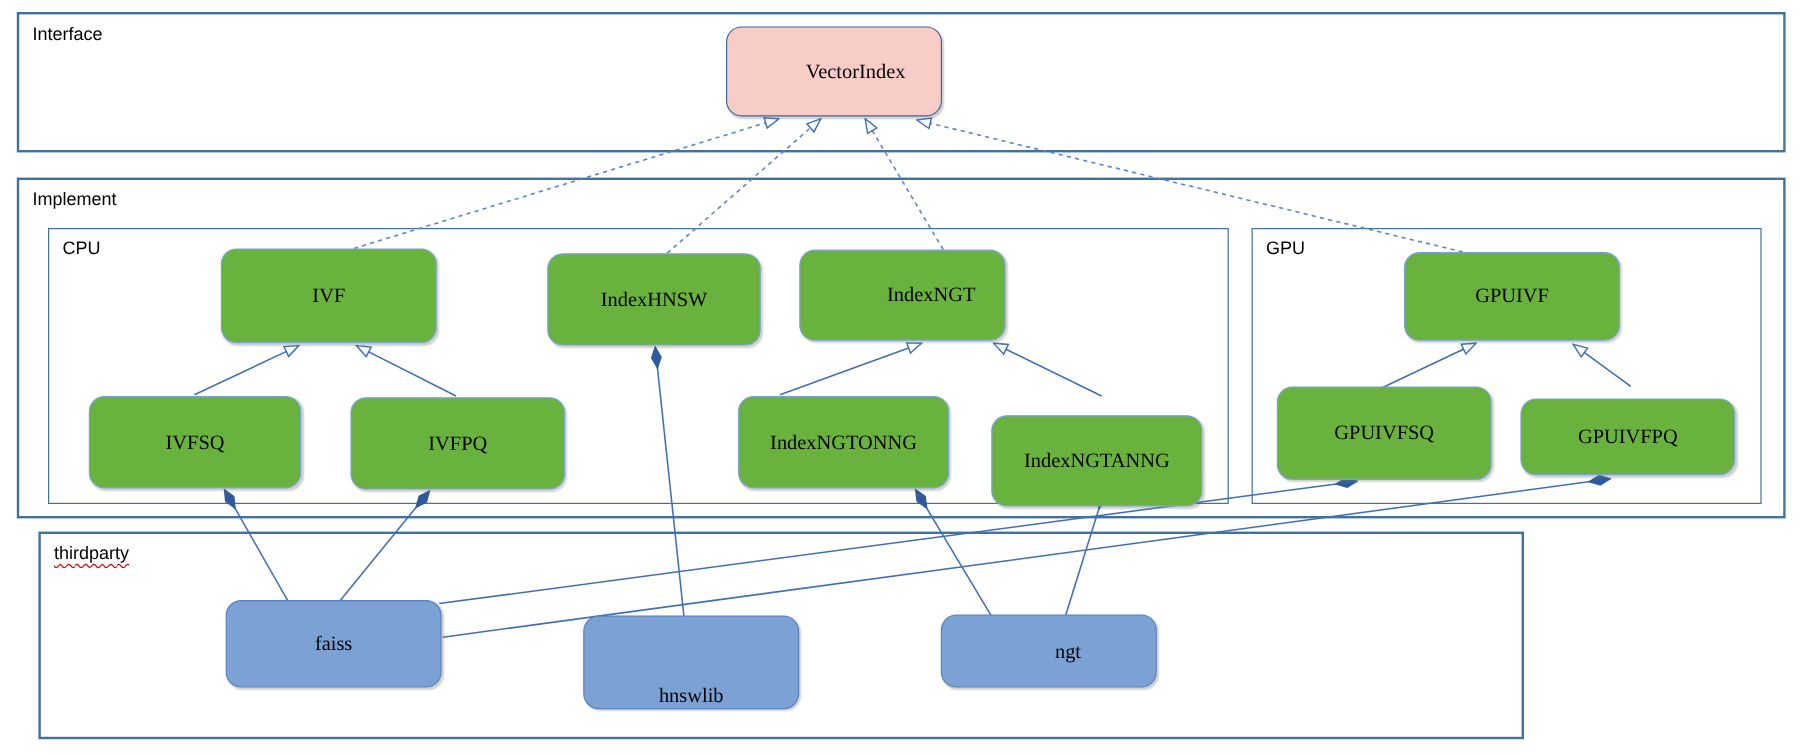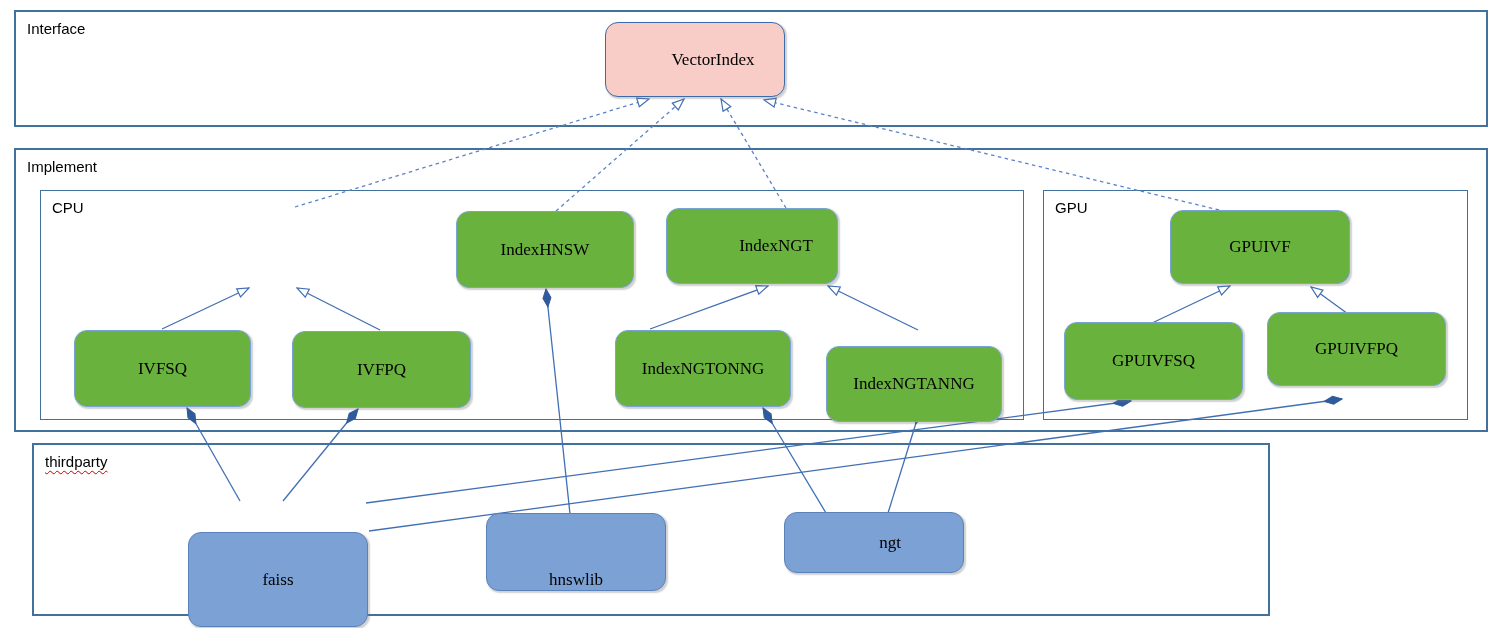--- a/index.html
+++ b/index.html
@@ -85,22 +85,22 @@
   #n-vectorindex  { left: 605px;  top: 22px;  width: 180px; height: 75px; padding-left: 36px; }
   #n-ivf          { left: 184px;  top: 207px; width: 180px; height: 79px; }
   #n-indexhnsw    { left: 456px;  top: 211px; width: 178px; height: 77px; }
   #n-indexngt     { left: 666px;  top: 208px; width: 172px; height: 76px; padding-left: 48px; }
   #n-gpuivf       { left: 1170px; top: 210px; width: 180px; height: 74px; }
   #n-ivfsq        { left: 74px;   top: 330px; width: 177px; height: 77px; }
   #n-ivfpq        { left: 292px;  top: 331px; width: 179px; height: 77px; }
   #n-indexngtonng { left: 615px;  top: 330px; width: 176px; height: 77px; }
   #n-indexngtanng { left: 826px;  top: 330px; width: 176px; height: 76px; margin-top: 16px; }
   #n-gpuivfsq     { left: 1064px; top: 322px; width: 179px; height: 78px; }
-  #n-gpuivfpq     { left: 1267px; top: 312px; width: 179px; height: 74px; }
-  #n-faiss        { left: 188px;  top: 500px; width: 180px; height: 95px; margin-top: 32px; }
+  #n-gpuivfpq     { left: 1267px; top: 332px; width: 179px; height: 64px; }
+  #n-faiss        { left: 188px;  top: 500px; width: 180px; height: 73px; }
   #n-hnswlib      { left: 486px;  top: 513px; width: 180px; height: 78px; align-items: flex-end; }
   #n-ngt          { left: 784px;  top: 512px; width: 180px; height: 61px; padding-left: 32px; }
 </style>
 </head>
 <body>
 
 <div class="canvas">
 
   <div class="container" id="c-interface">
     <span class="container-label">Interface</span>
@@ -146,20 +146,23 @@
     <line class="edge" x1="763" y1="408" x2="826" y2="513" marker-start="url(#diamondFilled)"></line>
     <line class="edge" x1="921" y1="407" x2="888" y2="513" marker-start="url(#diamondFilled)"></line>
     <line class="edge" x1="1131" y1="401" x2="366" y2="503" marker-start="url(#diamondFilled)"></line>
     <line class="edge" x1="1342" y1="399" x2="369" y2="531" marker-start="url(#diamondFilled)"></line>
   </svg>
 
   <div class="node pink" id="n-vectorindex">
       <span>VectorIndex</span>
     </div>
 
+  <div class="node green" id="n-ivf">
+      <span>IVF</span>
+    </div>
   <div class="node green" id="n-indexhnsw">
       <span>IndexHNSW</span>
     </div>
   <div class="node green" id="n-indexngt">
       <span>IndexNGT</span>
     </div>
   <div class="node green" id="n-gpuivf">
       <span>GPUIVF</span>
     </div>
   <div class="node green" id="n-ivfsq">

